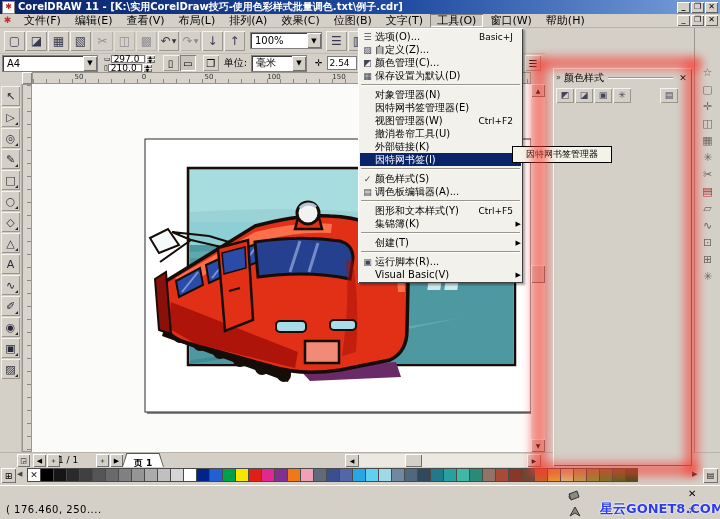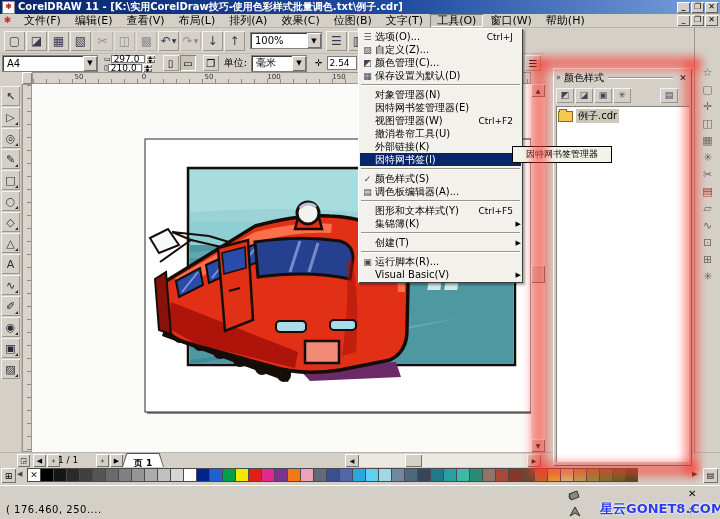--- a/index.html
+++ b/index.html
@@ -399,33 +399,27 @@
       <span class="line"></span>
       <span class="close">✕</span>
     </div>
     <div id="docker-tools">
         <span class="dbtn">◩</span>
         <span class="dbtn">◪</span>
         <span class="dbtn">▣</span>
         <span class="dbtn">✳</span>
         <span class="dbtn lone">▤</span>
       </div>
-    <div id="docker-tree">
-      <div id="tree-item">
-        <span class="folder"></span>
-        <span id="tree-label">例子.cdr</span>
-      </div>
-    </div>
   </div>
 
   <div id="tools-menu" class="abs">
       <div class="mrow">
         <span class="mico">☰</span>
         <span class="mlabel">选项(O)...</span>
-        <span class="mshort">Ctrl+J</span>
+        <span class="mshort">Basic+J</span>
         <span class="marrow"></span>
       </div>
       <div class="mrow">
         <span class="mico">▨</span>
         <span class="mlabel">自定义(Z)...</span>
         <span class="mshort"></span>
         <span class="marrow"></span>
       </div>
       <div class="mrow">
         <span class="mico">◩</span>

